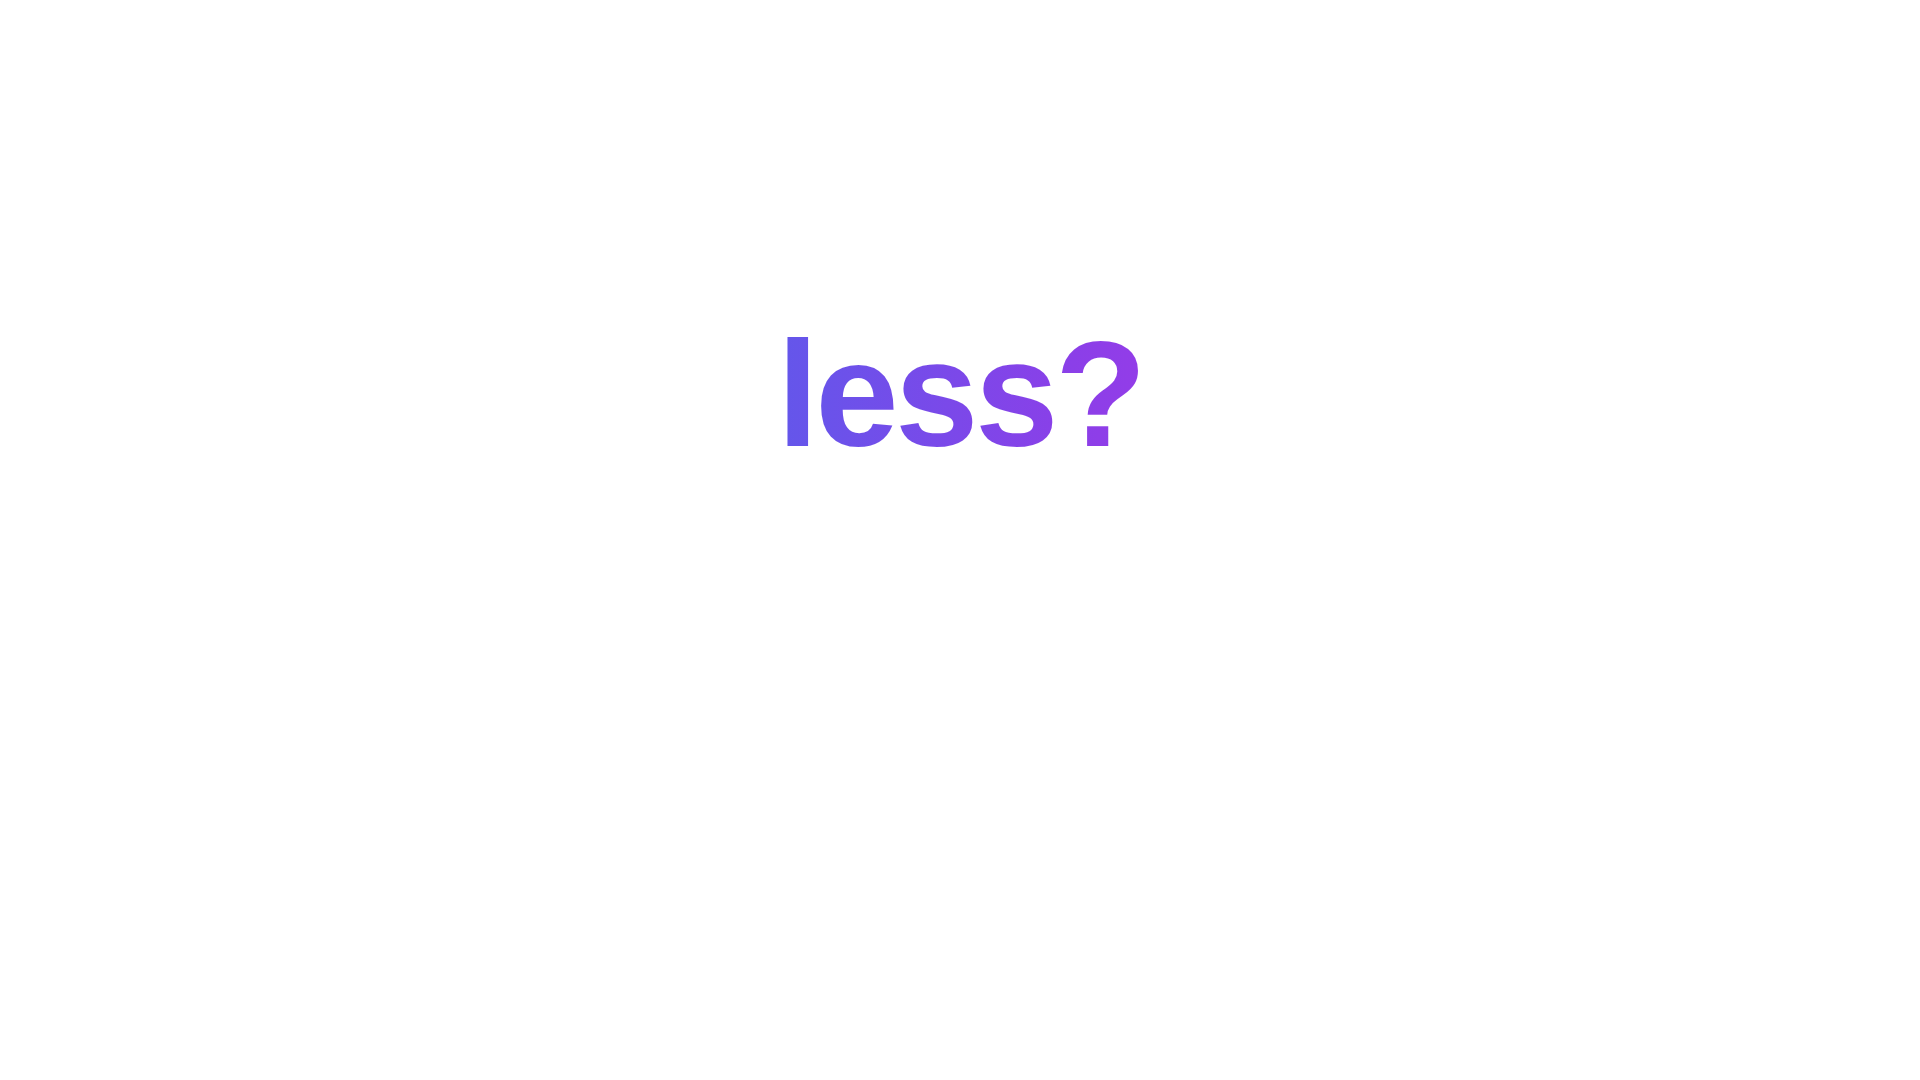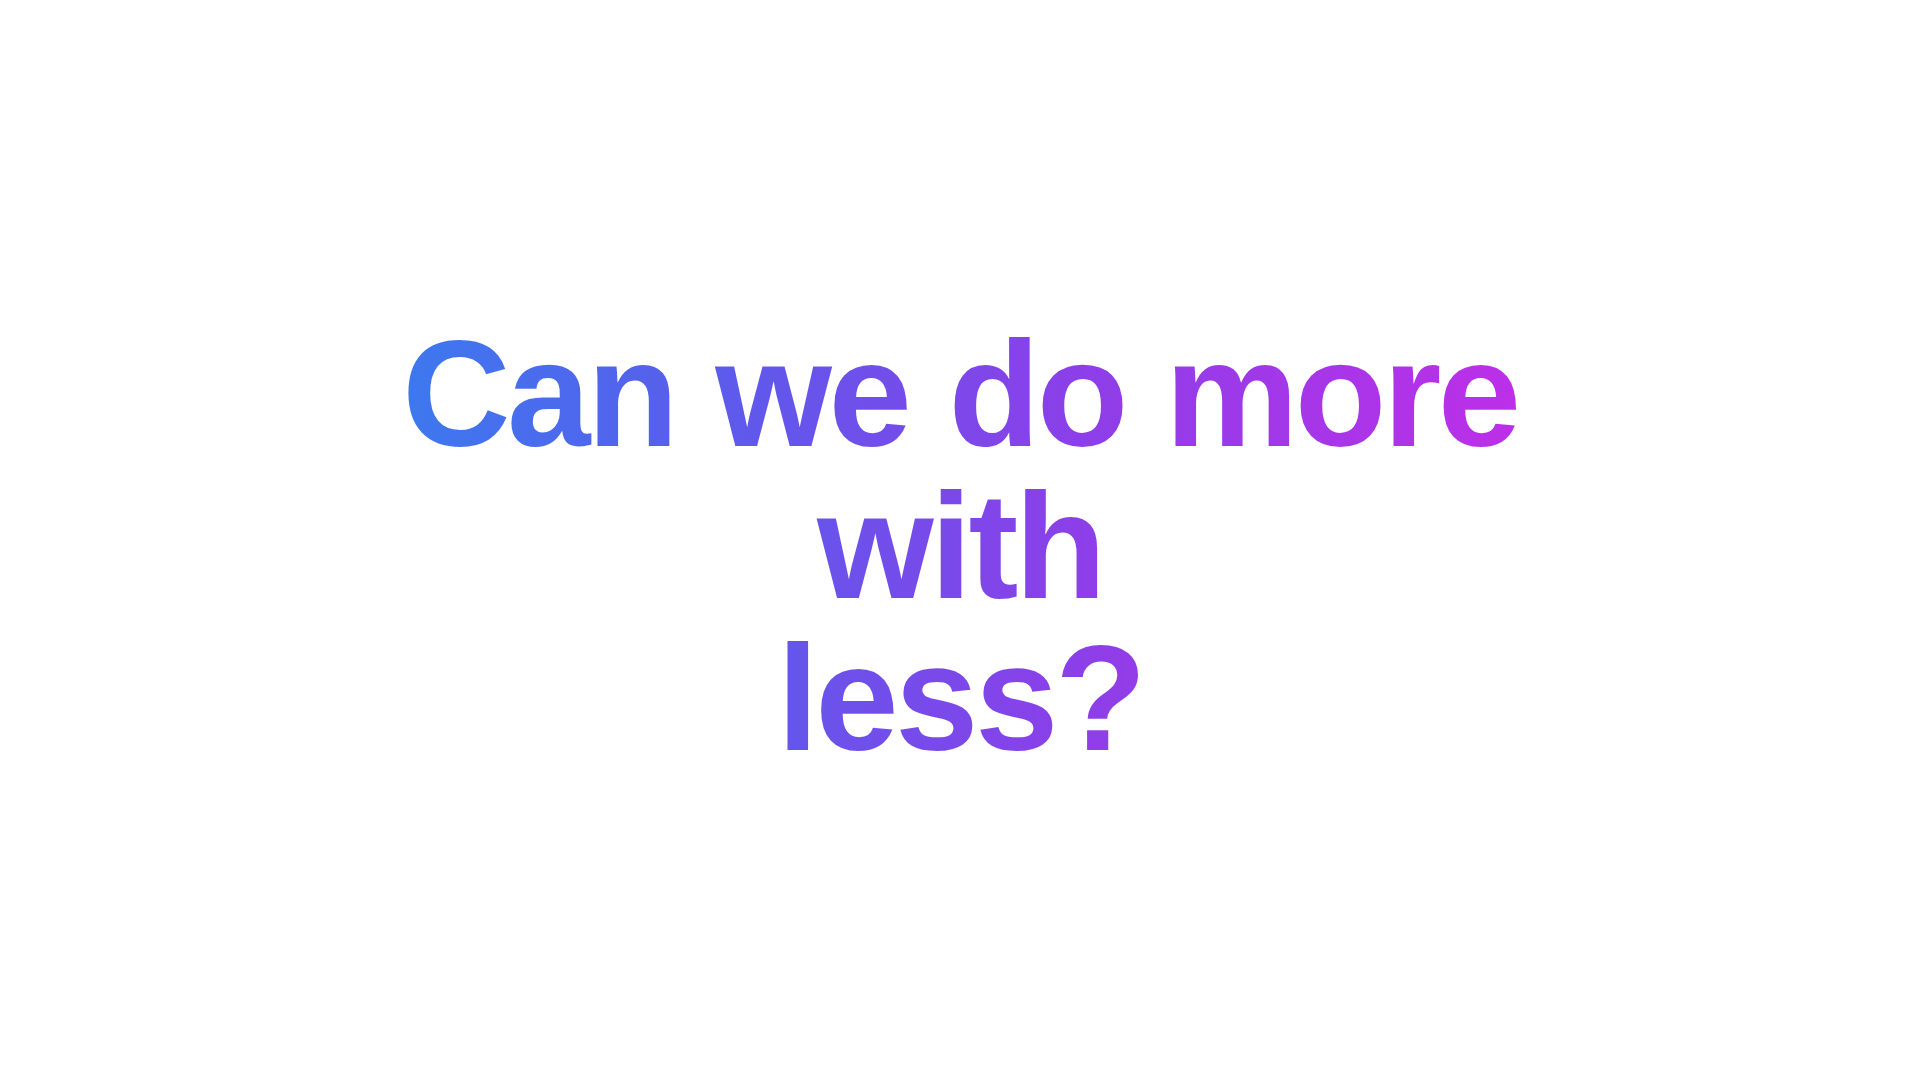--- a/index.html
+++ b/index.html
@@ -71,18 +71,17 @@
     display: block;
   }
 </style>
 </head>
 <body>
 
 <div id="slide" style="background: rgb(255, 255, 255);">
 
   <div id="headline-block">
     <h1 class="headline" style="background-image: linear-gradient(90deg, rgb(47, 134, 240) 0%, rgb(90, 92, 235) 32%, rgb(139, 63, 232) 58%, rgb(204, 42, 232) 100%);">
-      <span class="line">Can we do more with</span>
       <span class="line">less?</span>
     </h1>
   </div>
 
 </div>
 
 </body></html>

